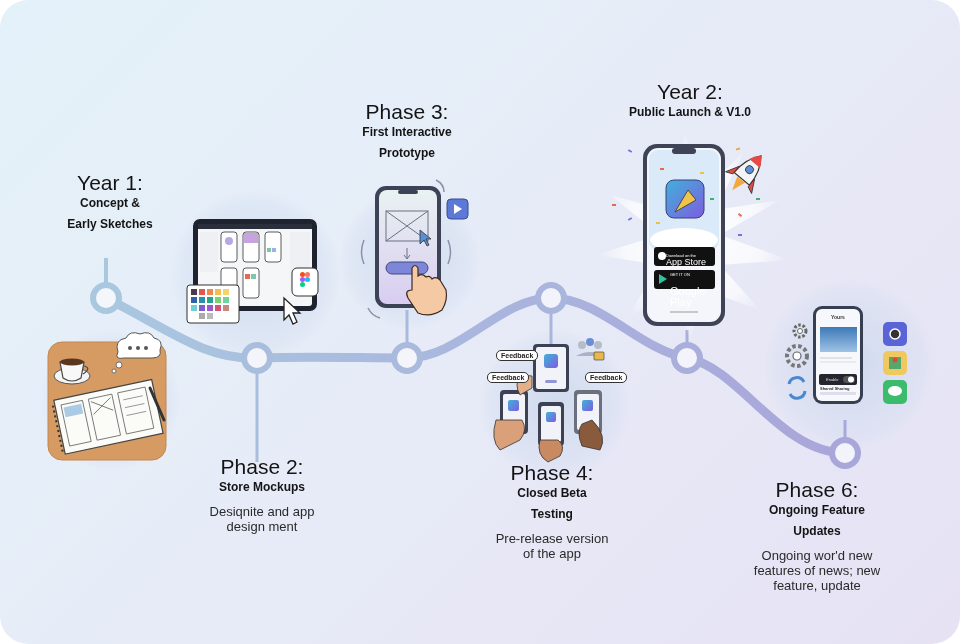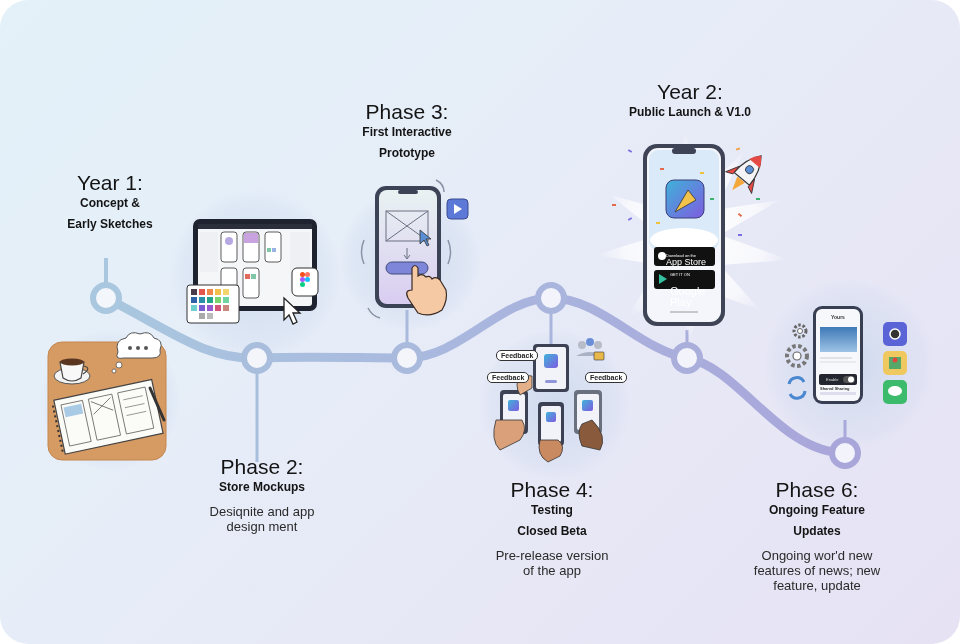--- a/index.html
+++ b/index.html
@@ -319,24 +319,24 @@
       <div>design ment</div>
     </div>
   </div>
 
   <div class="label" style="left:327px;top:101px;width:160px;">
     <div class="kicker">Phase 3:</div>
     <div class="title">First Interactive</div>
     <div class="title">Prototype</div>
   </div>
 
-  <div class="label" style="left:472px;top:479px;width:160px;">
+  <div class="label" style="left:472px;top:462px;width:160px;">
     <div class="kicker">Phase 4:</div>
+    <div class="title">Closed Beta</div>
     <div class="title">Testing</div>
-    <div class="title">Closed Beta</div>
     <div class="desc">
       <div>Pre-release version</div>
       <div>of the app</div>
     </div>
   </div>
 
   <div class="label" style="left:580px;top:81px;width:220px;">
     <div class="kicker">Year 2:</div>
     <div class="title">Public Launch &amp; V1.0</div>
   </div>

